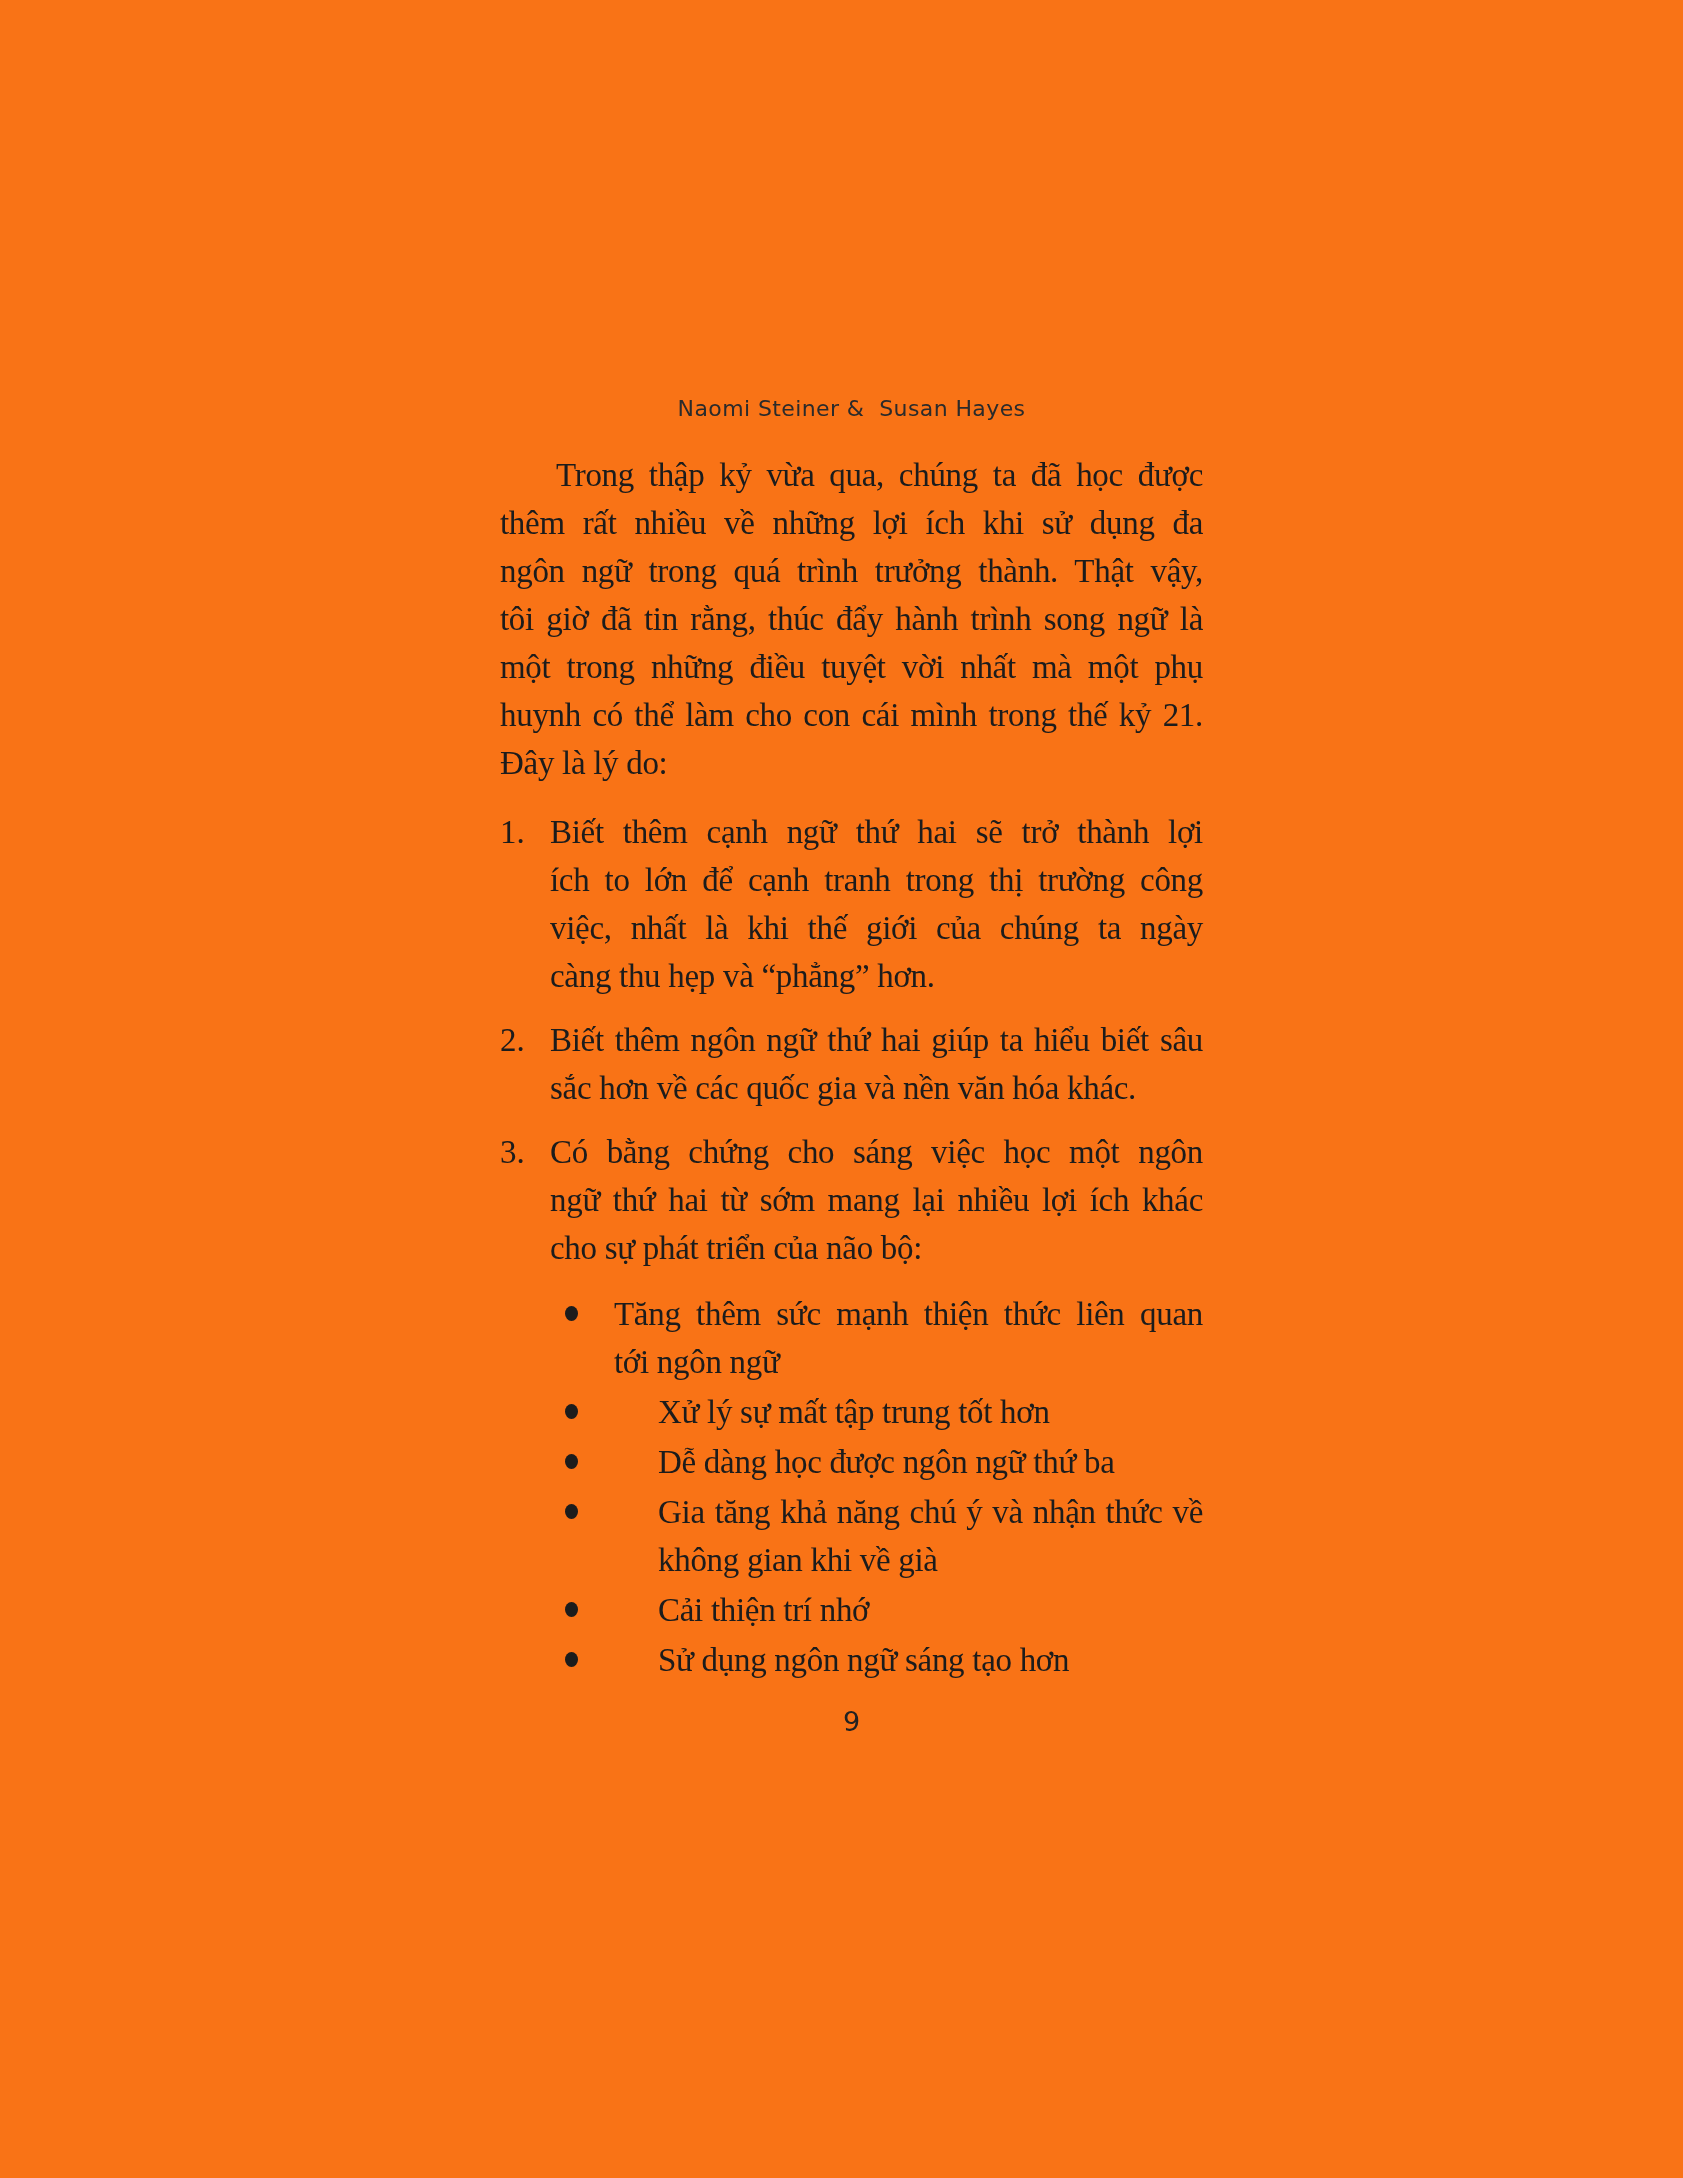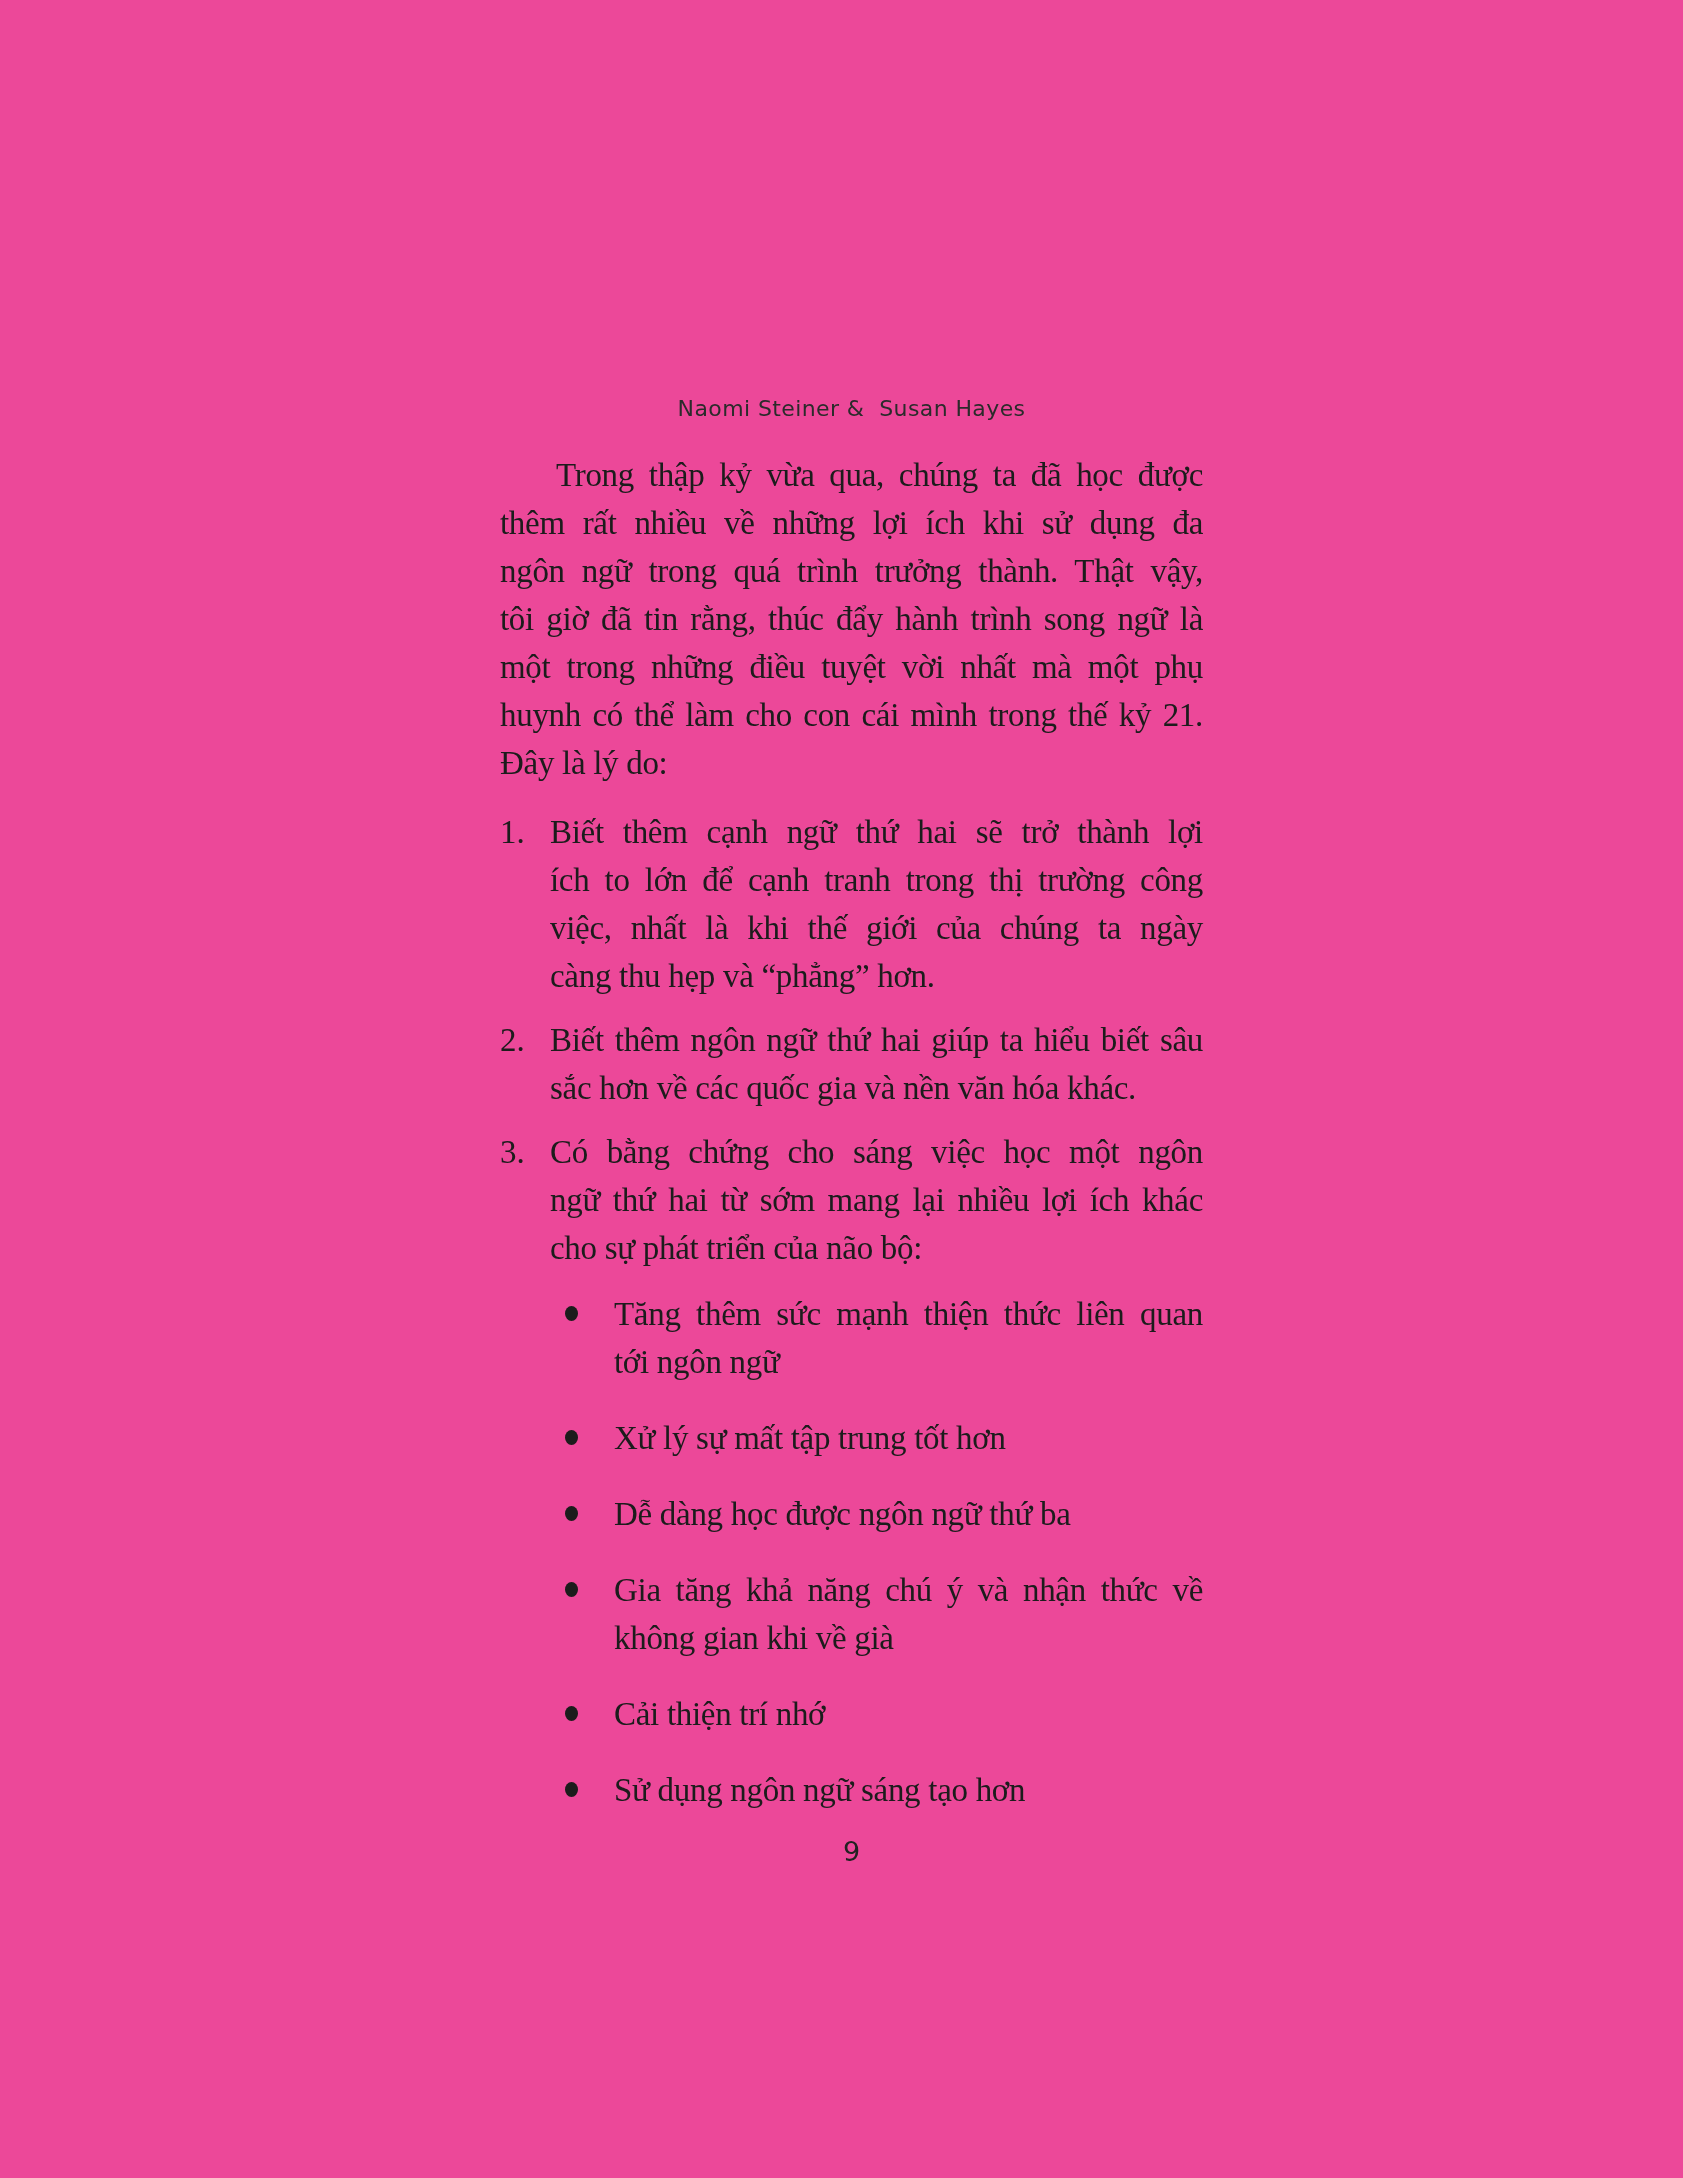--- a/index.html
+++ b/index.html
@@ -1,20 +1,20 @@
 <!DOCTYPE html>
 <html><head>
 <meta charset="utf-8">
 <style>
   html, body { margin: 0; padding: 0; background: #e8e8e8; }
   .page {
     position: relative;
     width: 1683px;
     height: 2178px;
-    background: #ec4899;
+    background: #f97316;
     font-family: "Liberation Serif", "DejaVu Serif", serif;
     color: #1c1c1c;
     overflow: hidden;
   }
   .column {
     position: absolute;
     left: 500px;
     top: 394px;
     width: 703px;
   }
@@ -44,21 +44,21 @@
   .num {
     flex: none;
     width: 50px;
     font-size: 33px;
     line-height: 48px;
   }
   .itext { flex: 1; min-width: 0; }
 
   .blist { margin-top: 18px; }
   .bitem { display: flex; }
-  .bitem + .bitem { margin-top: 28px; }
+  .bitem + .bitem { margin-top: 2px; gap: 44px; }
   .dot {
     flex: none;
     width: 13px;
     height: 15px;
     border-radius: 50%;
     background: #1c1c1c;
     margin: 16px 36px 0 65px;
   }
   .pagenum {
     margin-top: 20px;

